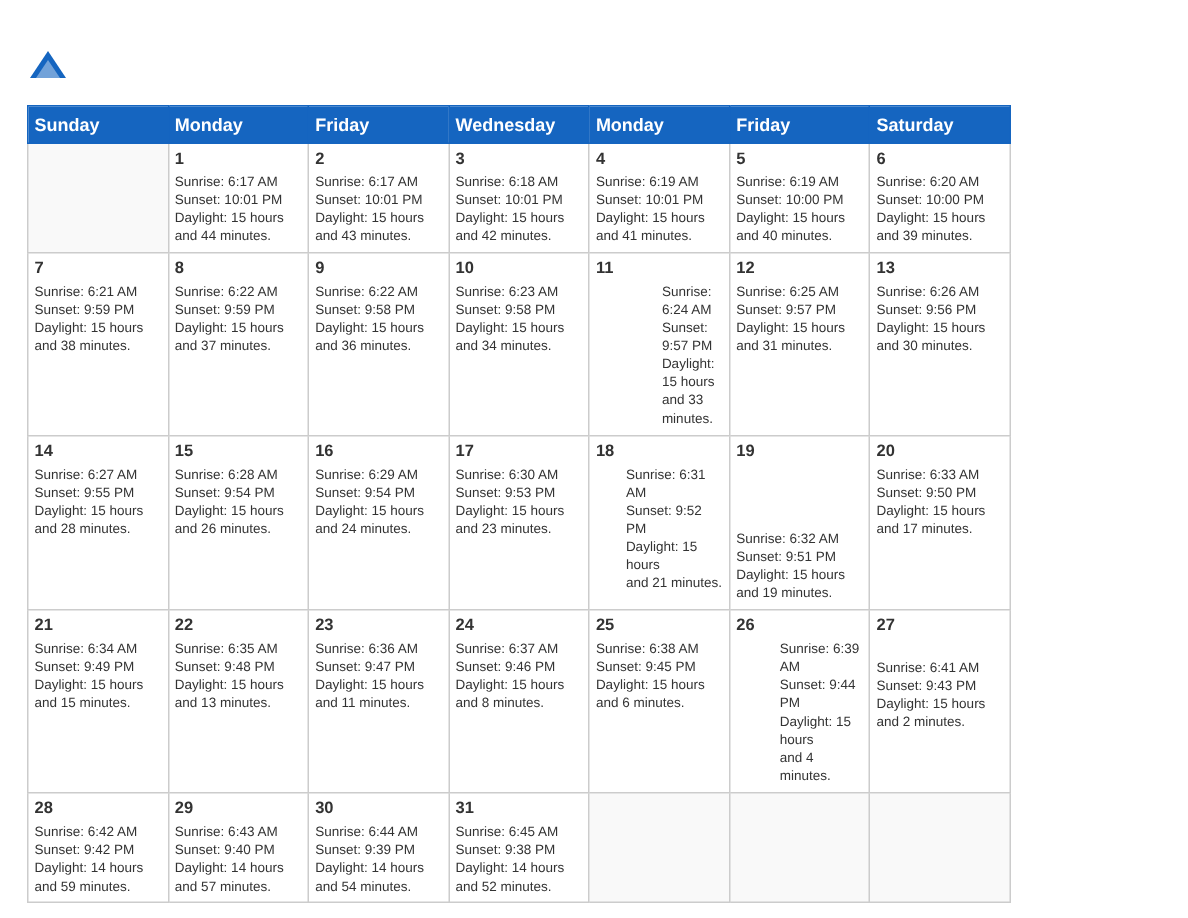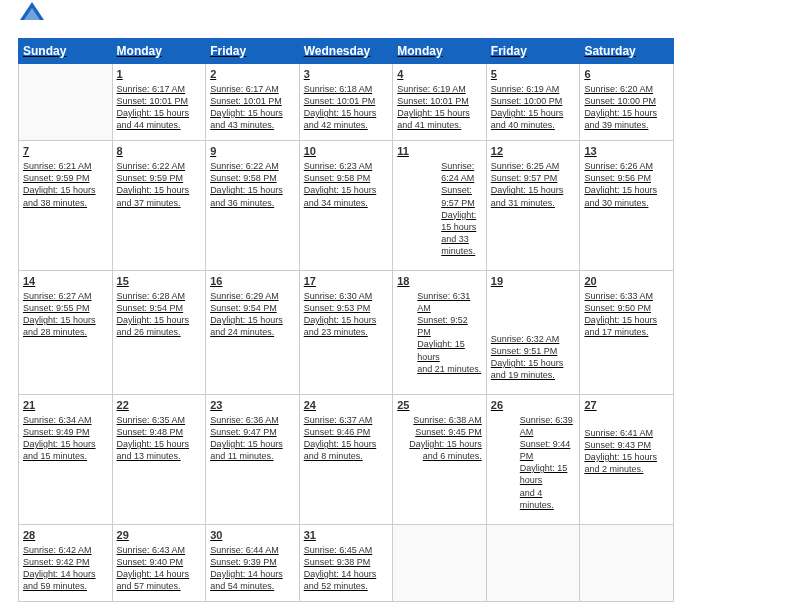--- a/index.html
+++ b/index.html
@@ -6,24 +6,23 @@
     body {
       width: 792px;
       height: 612px;
       font-family: Arial, sans-serif;
       background: #fff;
       overflow: hidden;
     }
     .page {
       width: 692px;
       height: 612px;
-      padding: 0 18px 10px 18px;
+      padding: 32px 18px 10px 18px;
       display: flex;
       flex-direction: column;
-      text-decoration: underline;
     }
     .header {
       display: flex;
       justify-content: space-between;
       align-items: flex-start;
       margin-bottom: 10px;
     }
     .logo {
       display: flex;
       align-items: center;
@@ -304,21 +303,21 @@
           </td>
           <td>
             <span class="day-num">24</span>
             <div class="day-info" style="white-space: pre-line;">Sunrise: 6:37 AM
 Sunset: 9:46 PM
 Daylight: 15 hours
 and 8 minutes.</div>
           </td>
           <td>
             <span class="day-num">25</span>
-            <div class="day-info" style="white-space: pre-line; text-align: right;">Sunrise: 6:38 AM
+            <div class="day-info" style="white-space: pre-line;">Sunrise: 6:38 AM
 Sunset: 9:45 PM
 Daylight: 15 hours
 and 6 minutes.</div>
           </td>
           <td>
             <span class="day-num">26</span>
             <div class="day-info" style="white-space: pre-line; margin-left: 29px;">Sunrise: 6:39 AM
 Sunset: 9:44 PM
 Daylight: 15 hours
 and 4 minutes.</div>

